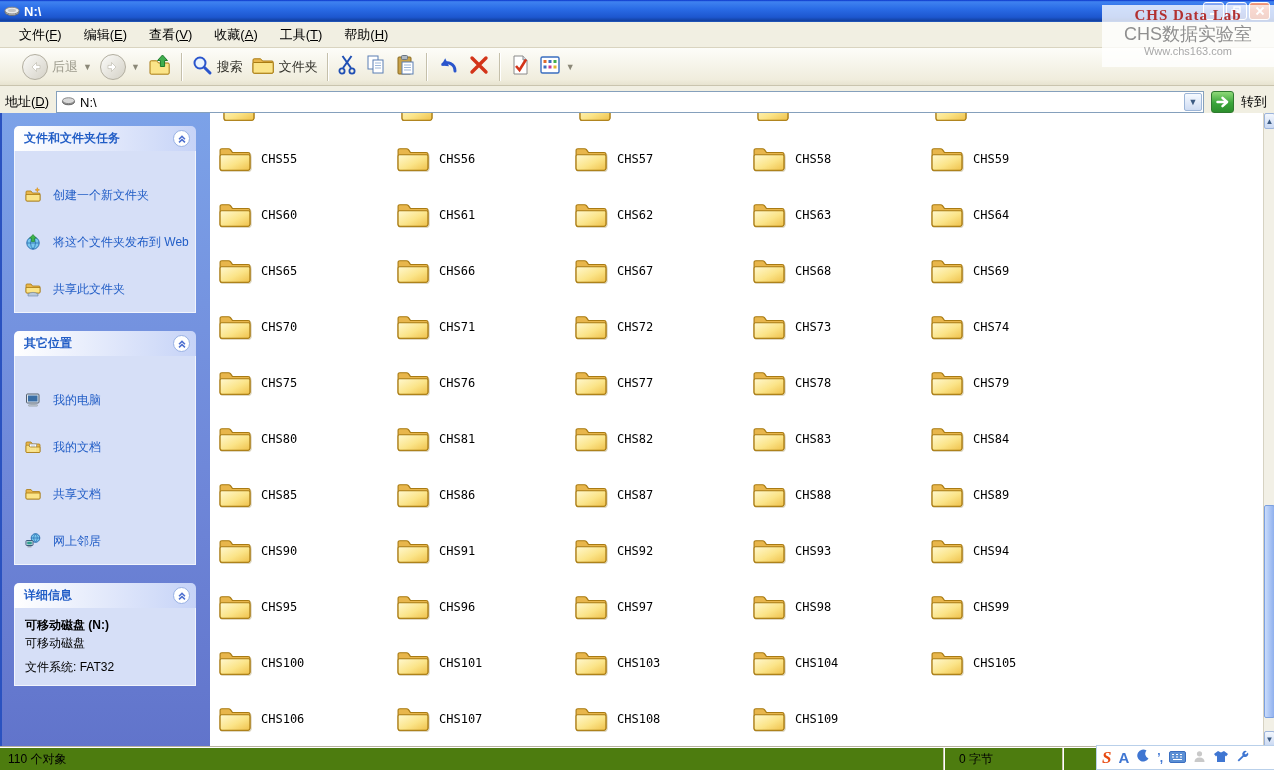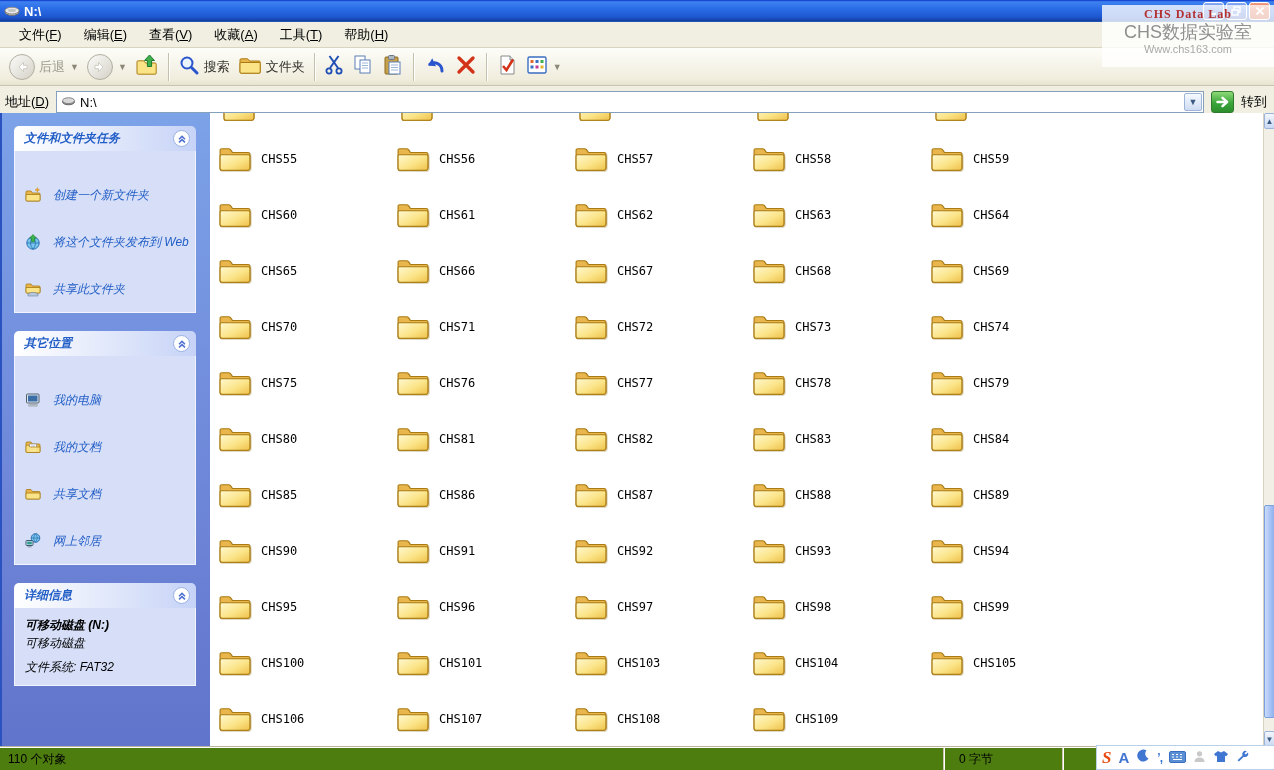--- a/index.html
+++ b/index.html
@@ -20,21 +20,21 @@
   .win-btn svg { display:block; }
 
   
   .menubar { height:26px; background:#f1efe2; border-bottom:1px solid #d9d4c0; display:flex; align-items:center;
     font-size:13px; color:#000; padding-left:8px; }
   .menu-item { padding:3px 11px; cursor:default; }
   .menu-item u { text-decoration:underline; }
 
   
   .toolbar { height:38px; background:linear-gradient(180deg,#fdfdf9,#f0eddd 85%,#e7e3d0);
-    border-bottom:1px solid #c9c4ae; display:flex; align-items:center; padding:0 5px; font-size:13px; color:#33322b; }
+    border-bottom:1px solid #c9c4ae; display:flex; align-items:center; padding:0 18px; font-size:13px; color:#33322b; }
   .tb-btn { display:flex; align-items:center; gap:4px; padding:2px 4px; border-radius:3px; }
   .tb-sep { width:1px; height:28px; background:#c5c0ab; box-shadow:1px 0 0 #fff; margin:0 5px; }
   .nav-circle { width:26px; height:26px; border-radius:50%; border:1px solid #b2aea0;
     background:linear-gradient(135deg,#fbfbf9,#d4d1c6); display:flex; align-items:center; justify-content:center; }
   .tb-caret { font-size:9px; color:#8b8878; margin-left:1px; }
   .tb-label { white-space:nowrap; }
   .tb-label.disabled { color:#9c9a8c; }
 
   
   .addressbar { height:27px; background:#f1efe2; border-bottom:1px solid #a8a48f; display:flex; align-items:center;
@@ -46,21 +46,21 @@
     display:flex; align-items:center; justify-content:center; font-size:9px; color:#3b5a82; }
   .go-btn { width:23px; height:22px; border-radius:3px; border:1px solid #2f7a2f;
     background:linear-gradient(180deg,#8ed978,#3aa53a 55%,#2c8f2c); display:flex; align-items:center; justify-content:center; }
   .go-label { margin-right:2px; }
 
   
   .bodyarea { position:absolute; top:113px; left:0; right:0; height:634px; display:flex; }
 
   
   .sidebar { width:210px; background:linear-gradient(180deg,#7ca2e8 0%,#6e86d8 60%,#6174cb 100%);
-    padding:13px 14px 12px 12px; overflow:hidden; border-left:2px solid #2a52c0;font-style:italic; }
+    padding:13px 14px 12px 12px; overflow:hidden; border-left:2px solid #2a52c0; }
   .panel { margin-bottom:18px; }
   .panel-header { height:25px; background:linear-gradient(90deg,#ffffff,#c6d3f7); border-radius:5px 5px 0 0;
     display:flex; align-items:center; justify-content:space-between; padding:0 6px 0 10px;
     color:#215dc6; font-weight:bold; font-size:12px; }
   .panel-chevron { width:17px; height:17px; border-radius:50%; background:#fff; border:1px solid #98b1e4;
     display:flex; align-items:center; justify-content:center; }
   .panel-body { background:#d6dff7; border:1px solid rgba(255,255,255,.65); border-top:none;
     padding:9px 4px 9px 10px; font-size:12px; color:#215dc6; }
   .side-item { display:flex; gap:12px; margin-bottom:7px; align-items:flex-start; line-height:1.25;margin-top:28px; }
   .side-item:last-child { margin-bottom:2px; }
@@ -101,21 +101,21 @@
   .ime-bar { position:absolute; right:0; bottom:0; width:178px; height:25px; background:#fff;
     border:1px solid #b9d0ea; border-right:none; display:flex; align-items:center; gap:7px; padding:0 5px;
     z-index:50; overflow:hidden; }
   .ime-s { color:#e8490f; font-weight:900; font-style:italic; font-size:17px; font-family:"Liberation Serif",serif; }
   .ime-a { color:#3f76d2; font-weight:bold; font-size:15px; }
   .ime-punct { color:#3f76d2; font-weight:bold; font-size:12px; letter-spacing:-1px; }
 
   
   .watermark { position:absolute; top:5px; right:0; width:172px; height:62px; background:rgba(255,255,255,.78);
     z-index:40; text-align:center; overflow:hidden; }
-  .wm-1 { font-family:"Liberation Serif", serif; font-weight:bold; color:#b23030; font-size:12px;
+  .wm-1 { font-family:"Liberation Serif", serif; font-weight:bold; color:#b23030; font-size:15px;
     letter-spacing:1px; margin-top:2px; white-space:nowrap; }
   .wm-2 { color:#8f8f8f; font-size:18px; line-height:1.15; white-space:nowrap; }
   .wm-3 { color:#a8a8a8; font-size:11px; }
 </style>
 </head>
 <body>
 
 <svg width="0" height="0" style="position:absolute" aria-hidden="true">
   <defs>
     <linearGradient id="foldFront" x1="0" y1="0" x2="1" y2="1">

